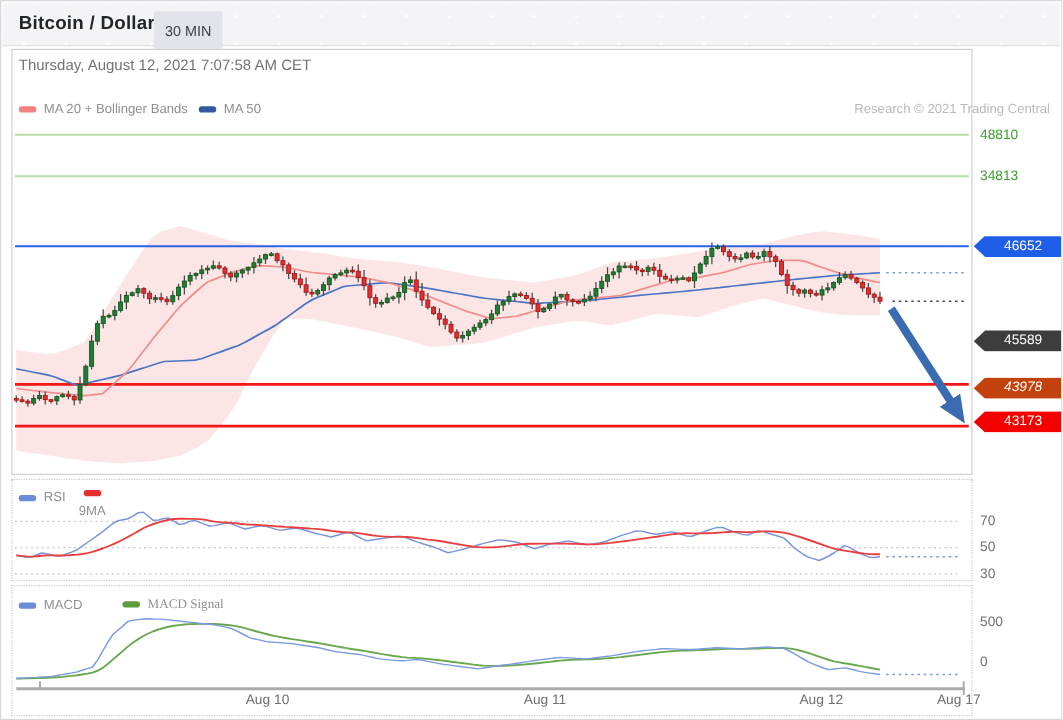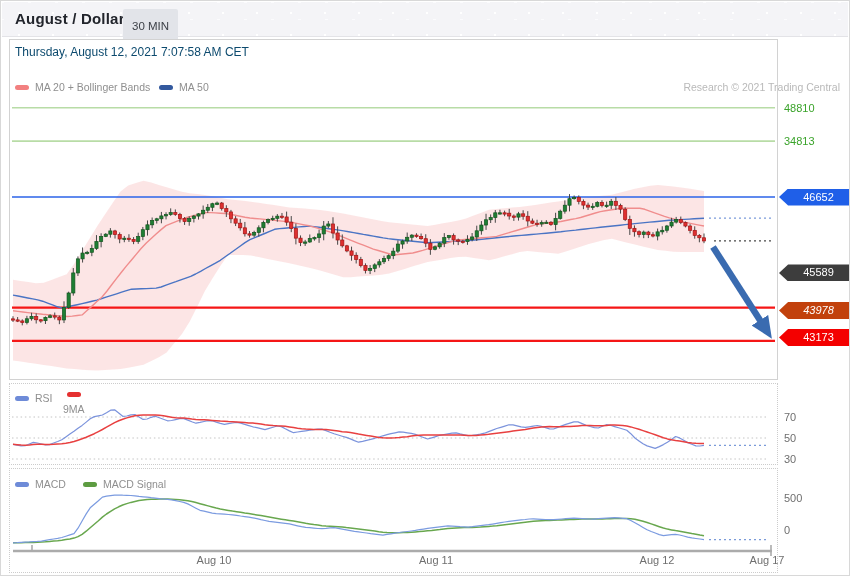--- a/index.html
+++ b/index.html
@@ -10,38 +10,38 @@
         background-image:radial-gradient(#ffffff 1.1px, transparent 1.3px),radial-gradient(#fbfbfd 1px, transparent 1.2px);
         background-size:34px 22px,27px 17px;background-position:0 0,14px 9px;}
   .title{position:absolute;left:13px;top:8px;margin:0;font-size:15px;font-weight:bold;color:#22252c;letter-spacing:.2px;}
   .interval-badge{position:absolute;left:121px;top:7px;background:#e2e4e9;color:#3d4148;font-size:11.5px;
         padding:11px 9px;border-radius:2px;}
   .panel{position:absolute;background:#fff;box-sizing:border-box;}
   .main-panel{left:8px;top:38px;width:769px;height:341px;border:1px solid #d2d2d2;}
   .rsi-panel{left:8px;top:382px;width:769px;height:82px;border:1px dotted #ccc;}
   .macd-panel{left:8px;top:467px;width:769px;height:105px;border:1px dotted #ccc;}
   .panel svg{position:absolute;left:0;top:0;}
-  .timestamp{position:absolute;left:5px;top:5px;font-size:12px;color:#0c4a6e;}
+  .timestamp{position:absolute;left:5px;top:5px;font-size:12px;color:#737373;}
   .legend-item{position:absolute;display:flex;align-items:center;gap:6px;font-size:10.5px;color:#8f8f8f;white-space:nowrap;}
   .swatch{width:14px;height:5px;border-radius:2.5px;display:inline-block;}
   .attribution{position:absolute;right:9px;top:80px;font-size:10.5px;color:#b9b9b9;}
   .side-label{position:absolute;left:783px;height:14px;line-height:14px;font-size:11px;color:#6f6f6f;}
   .green-label{color:#3aa32a;}
   .price-tag{position:absolute;left:778px;width:70px;height:17px;line-height:17px;color:#fff;font-size:11px;
         text-align:center;padding-left:9px;box-sizing:border-box;
         clip-path:polygon(13% 0,100% 0,100% 100%,13% 100%,0 50%);}
   .x-label{position:absolute;top:553px;font-size:11px;color:#6f6f6f;transform:translateX(-50%);white-space:nowrap;}
 </style>
 </head>
 <body>
 
 <div class="page">
 
   <div class="app-header">
-    <h1 class="title">August / Dollar</h1>
+    <h1 class="title">Bitcoin / Dollar</h1>
     <span class="interval-badge">30 MIN</span>
   </div>
 
   <div class="panel main-panel">
     <svg id="price-svg" width="767" height="339">
         <polygon points="3.0,239.8 10.7,240.9 18.4,242.1 26.0,243.2 33.7,242.8 41.4,239.9 49.1,237.0 56.7,234.2 64.4,223.5 72.1,210.8 79.8,198.2 87.5,185.8 95.1,174.3 102.8,162.8 110.5,151.4 118.2,145.4 125.8,143.1 133.5,140.8 141.2,142.6 148.9,144.9 156.6,147.2 164.2,149.5 171.9,151.8 179.6,153.3 187.3,154.1 194.9,154.9 202.6,156.3 210.3,157.8 218.0,159.2 225.7,160.0 233.3,160.8 241.0,161.7 248.7,162.8 256.4,164.0 264.0,165.1 271.7,166.3 279.4,167.4 287.1,168.0 294.8,168.6 302.4,169.2 310.1,170.0 317.8,171.1 325.5,172.3 333.1,173.4 340.8,174.9 348.5,176.4 356.2,177.9 363.9,179.5 371.5,181.0 379.2,182.2 386.9,183.0 394.6,183.7 402.2,184.5 409.9,185.3 417.6,186.0 425.3,184.7 433.0,183.3 440.6,181.9 448.3,180.5 456.0,178.4 463.7,175.5 471.3,172.7 479.0,169.8 486.7,168.9 494.4,168.3 502.1,167.6 509.7,167.0 517.4,166.1 525.1,164.9 532.8,163.7 540.4,162.5 548.1,161.4 555.8,160.2 563.5,159.0 571.2,157.9 578.8,156.9 586.5,156.2 594.2,155.6 601.9,154.7 609.5,152.8 617.2,150.8 624.9,148.8 632.6,147.3 640.3,145.8 647.9,144.9 655.6,145.7 663.3,146.5 671.0,147.5 678.6,148.6 686.3,149.7 694.0,150.9 694.0,212.1 686.3,212.1 678.6,212.1 671.0,212.1 663.3,211.7 655.6,210.8 647.9,209.9 640.3,208.3 632.6,206.5 624.9,204.6 617.2,202.7 609.5,200.7 601.9,198.7 594.2,200.1 586.5,202.1 578.8,204.0 571.2,206.4 563.5,208.9 555.8,211.5 548.1,213.7 540.4,213.0 532.8,212.4 525.1,211.7 517.4,211.1 509.7,212.1 502.1,214.2 494.4,216.3 486.7,218.4 479.0,220.2 471.3,219.1 463.7,217.9 456.0,216.8 448.3,216.9 440.6,218.1 433.0,219.4 425.3,220.7 417.6,222.0 409.9,224.3 402.2,226.6 394.6,228.9 386.9,231.2 379.2,233.5 371.5,234.8 363.9,235.4 356.2,236.0 348.5,236.6 340.8,237.2 333.1,237.3 325.5,235.0 317.8,232.7 310.1,230.4 302.4,228.4 294.8,226.7 287.1,225.0 279.4,223.2 271.7,221.7 264.0,220.2 256.4,218.7 248.7,217.1 241.0,215.6 233.3,215.0 225.7,215.0 218.0,215.0 210.3,226.0 202.6,238.2 194.9,251.1 187.3,266.4 179.6,281.7 171.9,294.0 164.2,303.2 156.6,312.4 148.9,317.3 141.2,321.1 133.5,324.7 125.8,326.2 118.2,327.7 110.5,328.9 102.8,329.5 95.1,330.0 87.5,330.6 79.8,330.3 72.1,329.7 64.4,329.1 56.7,328.4 49.1,327.3 41.4,326.1 33.7,325.0 26.0,323.8 18.4,322.7 10.7,321.5 3.0,320.4" fill="rgba(246,160,160,0.28)" stroke="none"></polygon>
         <line x1="2" x2="765" y1="67.8" y2="67.8" stroke="#b8dca6" stroke-width="1.6"></line>
         <line x1="2" x2="765" y1="101.07987804878049" y2="101.07987804878049" stroke="#b8dca6" stroke-width="1.6"></line>
         <line x1="2" x2="765" y1="157.01487804878047" y2="157.01487804878047" stroke="#2b63e8" stroke-width="1.7"></line>
         <line x1="2" x2="765" y1="267.5619512195122" y2="267.5619512195122" stroke="#f51616" stroke-width="2.2"></line>
@@ -395,21 +395,21 @@
         <polyline points="3.0,73.8 7.1,73.6 11.1,73.3 15.2,73.1 19.3,72.9 23.3,72.6 27.4,72.4 31.5,72.1 35.5,71.4 39.6,70.7 43.6,70.0 47.7,69.3 51.8,68.5 55.8,67.2 59.9,65.9 64.0,64.6 68.0,59.2 72.1,52.0 76.2,44.9 80.2,38.8 84.3,35.2 88.4,31.7 92.4,28.1 96.5,27.2 100.6,26.7 104.6,26.2 108.7,26.0 112.7,26.2 116.8,26.3 120.9,26.5 124.9,26.9 129.0,27.4 133.1,27.8 137.1,28.2 141.2,28.7 145.3,29.1 149.3,29.6 153.4,30.0 157.5,30.4 161.5,30.9 165.6,31.7 169.7,32.5 173.7,33.4 177.8,34.9 181.8,37.0 185.9,39.2 190.0,41.3 194.0,42.2 198.1,43.1 202.2,44.1 206.2,44.6 210.3,44.9 214.4,45.2 218.4,45.5 222.5,45.8 226.6,46.3 230.6,47.0 234.7,47.6 238.8,48.2 242.8,48.8 246.9,49.6 250.9,50.6 255.0,51.5 259.1,52.4 263.1,52.9 267.2,53.4 271.3,53.9 275.3,54.4 279.4,54.9 283.5,55.9 287.5,56.8 291.6,57.7 295.7,58.3 299.7,58.7 303.8,59.1 307.9,59.5 311.9,59.6 316.0,59.3 320.0,58.9 324.1,58.6 328.2,59.3 332.2,60.1 336.3,60.9 340.4,61.7 344.4,62.4 348.5,62.9 352.6,63.5 356.6,64.0 360.7,64.6 364.8,65.1 368.8,65.6 372.9,66.1 377.0,65.4 381.0,64.8 385.1,64.1 389.1,63.5 393.2,63.0 397.3,62.5 401.3,62.0 405.4,61.4 409.5,60.7 413.5,60.1 417.6,59.4 421.7,58.9 425.7,58.4 429.8,57.9 433.9,57.4 437.9,56.9 442.0,57.1 446.1,57.3 450.1,57.6 454.2,57.8 458.2,58.1 462.3,57.7 466.4,57.2 470.4,56.7 474.5,56.2 478.6,55.7 482.6,55.1 486.7,54.4 490.8,53.7 494.8,53.0 498.9,52.3 503.0,51.8 507.0,51.3 511.1,50.9 515.2,50.5 519.2,50.0 523.3,49.9 527.3,50.1 531.4,50.3 535.5,50.5 539.5,50.6 543.6,50.6 547.7,50.3 551.7,50.0 555.8,49.7 559.9,49.4 563.9,49.2 568.0,49.4 572.1,49.6 576.1,49.8 580.2,50.0 584.3,50.1 588.3,49.7 592.4,49.4 596.4,49.1 600.5,48.8 604.6,48.6 608.6,48.9 612.7,49.3 616.8,49.7 620.8,51.4 624.9,53.7 629.0,56.1 633.0,58.4 637.1,60.7 641.2,62.5 645.2,64.0 649.3,65.6 653.4,66.7 657.4,66.2 661.5,65.7 665.5,65.3 669.6,66.0 673.7,67.0 677.7,68.1 681.8,68.9 685.9,69.5 689.9,70.0 694.0,70.6" fill="none" stroke="#7b9be0" stroke-width="1.2" stroke-linejoin="round"></polyline>
         <line x1="699" x2="757" y1="70.6" y2="70.6" stroke="#7a9ad9" stroke-width="1.3" stroke-dasharray="2 3"></line>
         <line x1="3" x2="762" y1="82" y2="82" stroke="#ababab" stroke-width="2.4"></line>
         <line x1="22" x2="22" y1="76" y2="82" stroke="#ababab" stroke-width="1.6"></line>
         <line x1="761" x2="761" y1="76" y2="87" stroke="#ababab" stroke-width="1.6"></line>
       </svg>
     <div class="legend-item" style="left:5px;top:9px;">
       <i class="swatch" style="background: rgb(110, 139, 216);"></i>
       <span>MACD</span>
     </div>
-    <div class="legend-item" style="left:73px;top:9px;">
+    <div class="legend-item" style="left:88px;top:9px;font-family:Liberation Serif, serif;">
       <i class="swatch" style="background: rgb(93, 156, 65);"></i>
       <span>MACD Signal</span>
     </div>
   </div>
 
   <div class="side-label green-label" id="res0" style="top: 99.8px;">48810</div>
   <div class="side-label green-label" id="res1" style="top: 133.08px;">34813</div>
   <div class="price-tag" id="tag-pivot" style="background: rgb(31, 95, 232); top: 187.515px;">46652</div>
   <div class="price-tag" id="tag-last" style="background: rgb(61, 61, 61); top: 231.461px; margin-top: 32px;">45589</div>
   <div class="price-tag" id="tag-sup0" style="background: #c2410c; top: 301px; font-style: italic;">43978</div>

